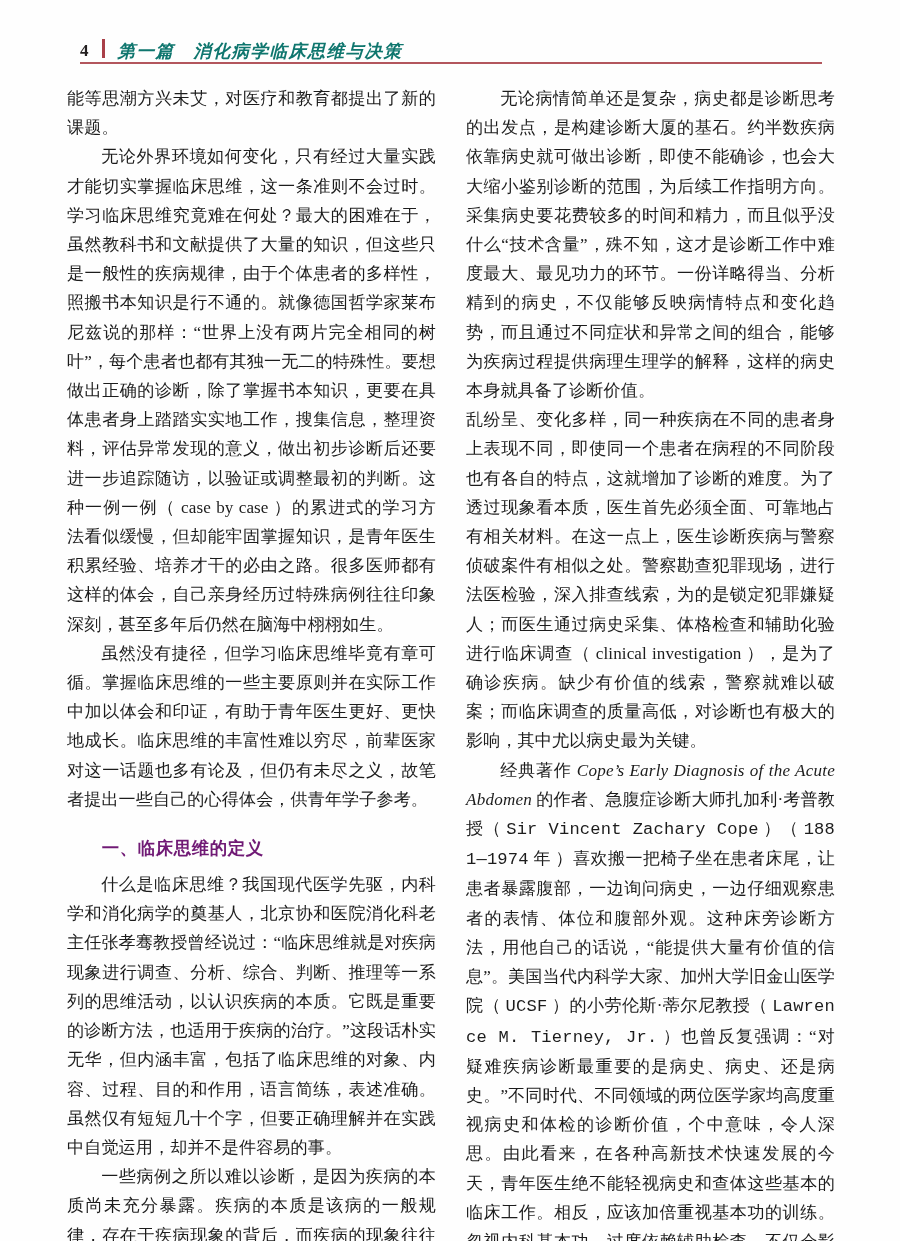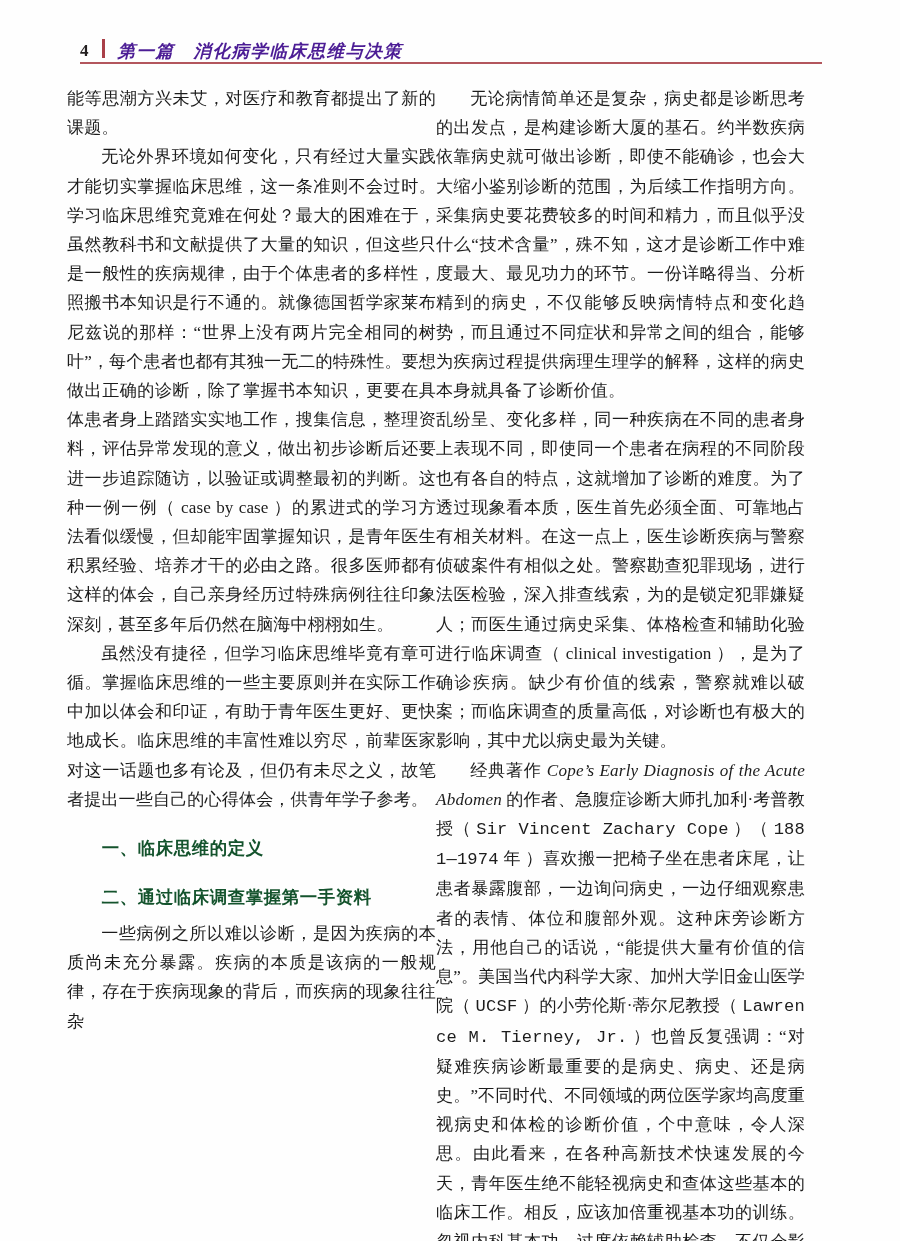--- a/index.html
+++ b/index.html
@@ -47,21 +47,21 @@
     height: 19px;
     background: #a93f48;
     margin-bottom: 4px;
     margin-right: 13px;
   }
   .header-title {
     font-family: "Liberation Serif", "DejaVu Serif", serif;
     font-size: 17.5px;
     font-weight: 700;
     font-style: italic;
-    color: #4c1d95;
+    color: #0f766e;
     letter-spacing: 1.5px;
     line-height: 1;
     padding-bottom: 2px;
   }
   .header-rule {
     position: absolute;
     left: 80px;
     top: 62px;
     width: 742px;
     height: 2.2px;
@@ -69,20 +69,21 @@
   }
 
   
   .columns {
     position: absolute;
     left: 67px;
     top: 84px;
     width: 768px;
     height: 1110px;
     display: flex;
+    gap: 30px;
   }
   .col {
     width: 369px;
     flex: 0 0 369px;
   }
 
   p.para {
     margin: 0;
     font-family: "Liberation Serif", "DejaVu Serif", serif;
     font-size: 17.1px;
@@ -97,21 +98,21 @@
   p.para.cont {
     text-indent: 0;
   }
 
   h2.section-head {
     margin: 19px 0 7px 0;
     padding-left: 2em;
     font-family: "DejaVu Sans", "Liberation Sans", sans-serif;
     font-size: 17.4px;
     font-weight: 700;
-    color: #14532d;
+    color: #701a75;
     letter-spacing: 0.6px;
     line-height: 30px;
     text-align: left;
   }
 
   .latin {
     font-family: Liberation Mono, monospace;
     letter-spacing: 0.2px;
   }
   .latin-italic {
@@ -137,22 +138,22 @@
     <div class="col">
 
       <p class="para cont">能等思潮方兴未艾，对医疗和教育都提出了新的课题。</p>
 
       <p class="para">无论外界环境如何变化，只有经过大量实践才能切实掌握临床思维，这一条准则不会过时。学习临床思维究竟难在何处？最大的困难在于，虽然教科书和文献提供了大量的知识，但这些只是一般性的疾病规律，由于个体患者的多样性，照搬书本知识是行不通的。就像德国哲学家莱布尼兹说的那样：“世界上没有两片完全相同的树叶”，每个患者也都有其独一无二的特殊性。要想做出正确的诊断，除了掌握书本知识，更要在具体患者身上踏踏实实地工作，搜集信息，整理资料，评估异常发现的意义，做出初步诊断后还要进一步追踪随访，以验证或调整最初的判断。这种一例一例（ case by case ）的累进式的学习方法看似缓慢，但却能牢固掌握知识，是青年医生积累经验、培养才干的必由之路。很多医师都有这样的体会，自己亲身经历过特殊病例往往印象深刻，甚至多年后仍然在脑海中栩栩如生。</p>
 
       <p class="para">虽然没有捷径，但学习临床思维毕竟有章可循。掌握临床思维的一些主要原则并在实际工作中加以体会和印证，有助于青年医生更好、更快地成长。临床思维的丰富性难以穷尽，前辈医家对这一话题也多有论及，但仍有未尽之义，故笔者提出一些自己的心得体会，供青年学子参考。</p>
 
       <h2 class="section-head">一、临床思维的定义</h2>
 
+      <p class="para">什么是临床思维？我国现代医学先驱，内科学和消化病学的奠基人，北京协和医院消化科老主任张孝骞教授曾经说过：“临床思维就是对疾病现象进行调查、分析、综合、判断、推理等一系列的思维活动，以认识疾病的本质。它既是重要的诊断方法，也适用于疾病的治疗。”这段话朴实无华，但内涵丰富，包括了临床思维的对象、内容、过程、目的和作用，语言简练，表述准确。虽然仅有短短几十个字，但要正确理解并在实践中自觉运用，却并不是件容易的事。</p>
 
-      <h2 class="section-head">二、通过临床调查掌握第一手资料</h2>
 
       <p class="para">一些病例之所以难以诊断，是因为疾病的本质尚未充分暴露。疾病的本质是该病的一般规律，存在于疾病现象的背后，而疾病的现象往往杂</p>
     </div>
 
     <div class="col">
 
       <p class="para">无论病情简单还是复杂，病史都是诊断思考的出发点，是构建诊断大厦的基石。约半数疾病依靠病史就可做出诊断，即使不能确诊，也会大大缩小鉴别诊断的范围，为后续工作指明方向。采集病史要花费较多的时间和精力，而且似乎没什么“技术含量”，殊不知，这才是诊断工作中难度最大、最见功力的环节。一份详略得当、分析精到的病史，不仅能够反映病情特点和变化趋势，而且通过不同症状和异常之间的组合，能够为疾病过程提供病理生理学的解释，这样的病史本身就具备了诊断价值。</p>
 
       <p class="para cont">乱纷呈、变化多样，同一种疾病在不同的患者身上表现不同，即使同一个患者在病程的不同阶段也有各自的特点，这就增加了诊断的难度。为了透过现象看本质，医生首先必须全面、可靠地占有相关材料。在这一点上，医生诊断疾病与警察侦破案件有相似之处。警察勘查犯罪现场，进行法医检验，深入排查线索，为的是锁定犯罪嫌疑人；而医生通过病史采集、体格检查和辅助化验进行临床调查（ clinical investigation ），是为了确诊疾病。缺少有价值的线索，警察就难以破案；而临床调查的质量高低，对诊断也有极大的影响，其中尤以病史最为关键。</p>
 

